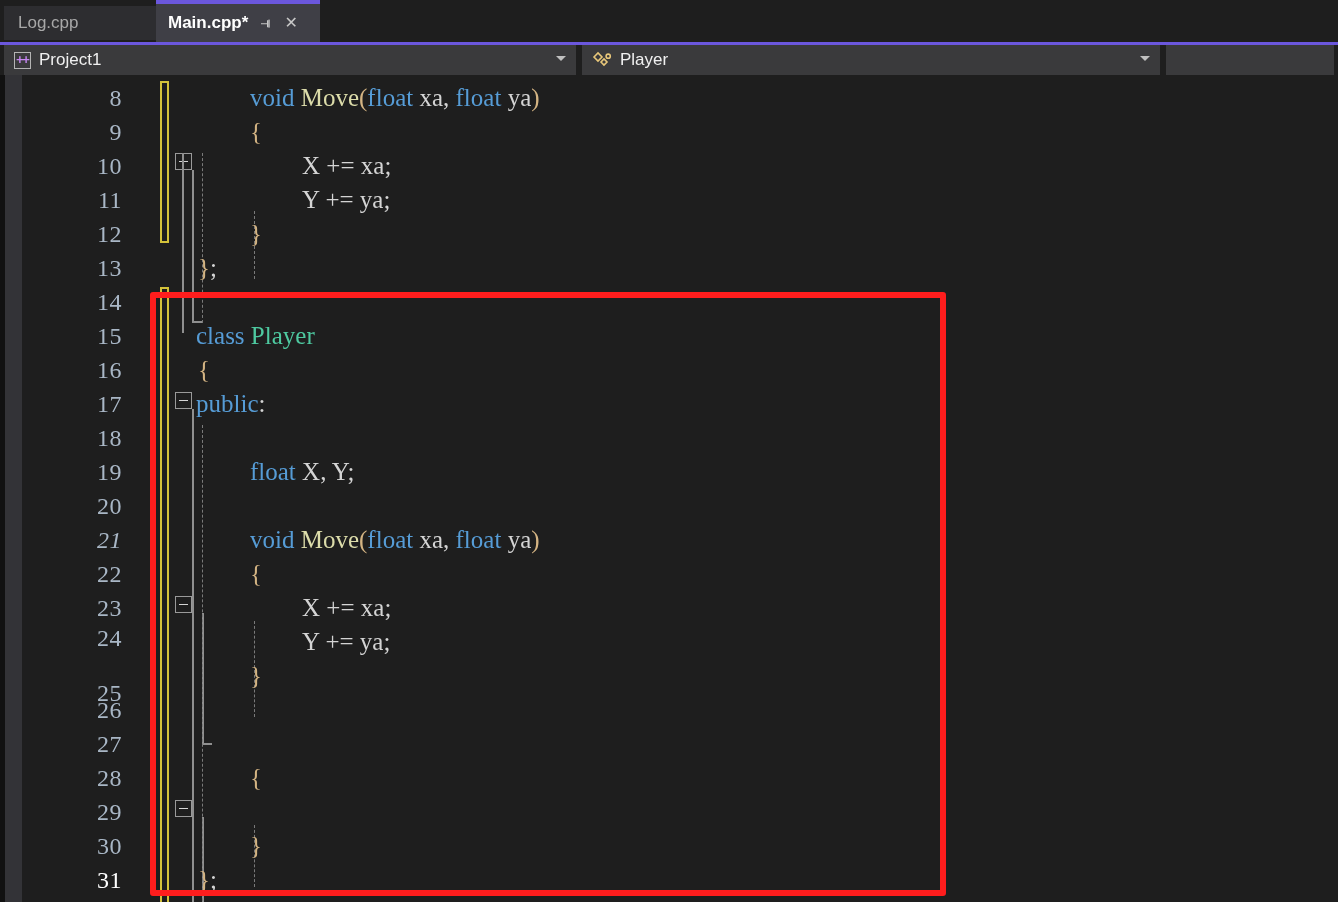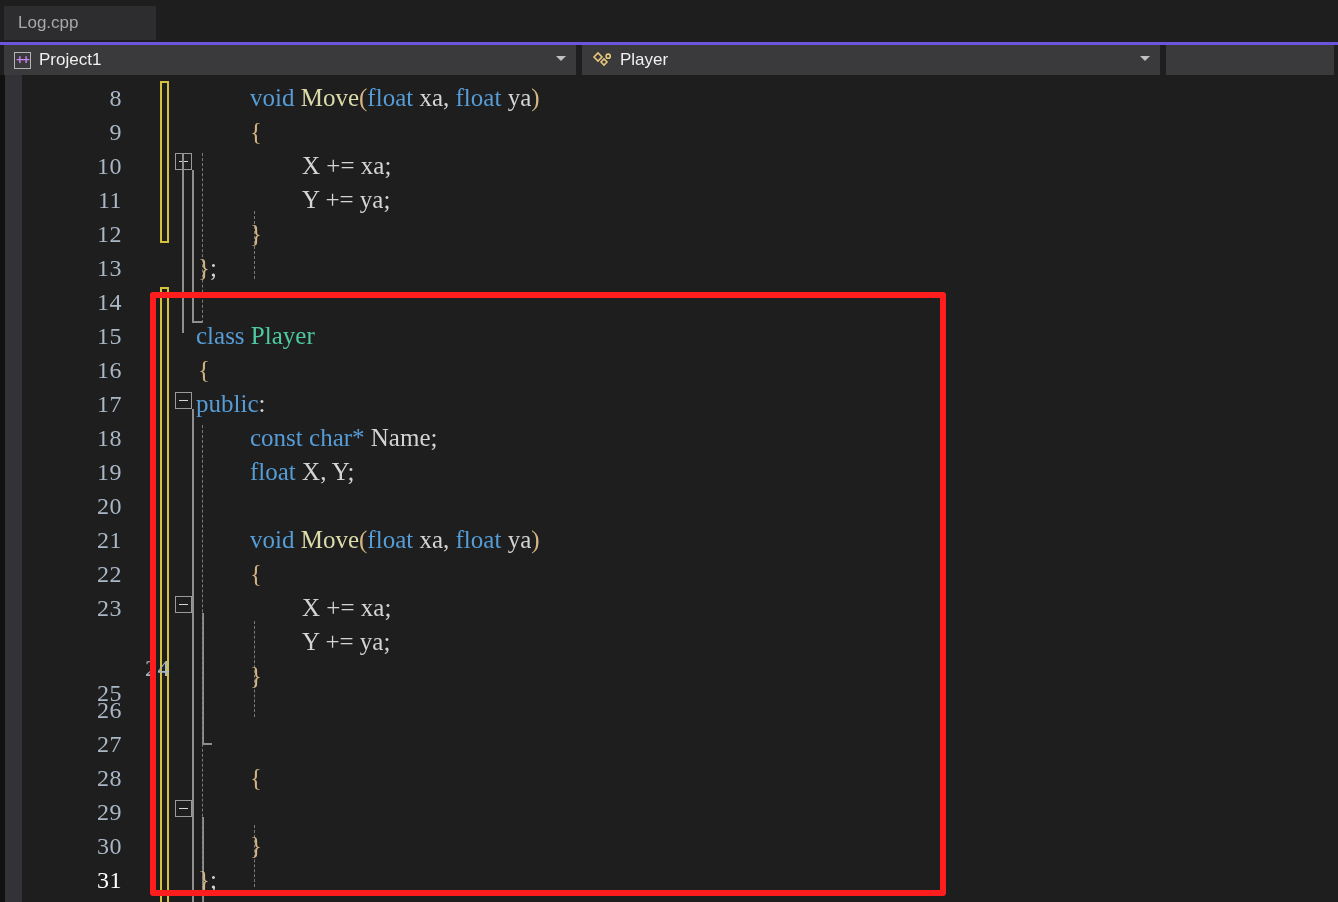--- a/index.html
+++ b/index.html
@@ -133,20 +133,30 @@
   }
 </style>
 </head>
 <body>
 
 <div class="ide">
 
   <div class="tabstrip">
     <div class="tab tab-inactive">
       <span class="tab-title">Log.cpp</span>
+    </div>
+    <div class="tab tab-active">
+      <span class="tab-title">Main.cpp*</span>
+      <span class="tab-pin">
+        <svg width="15" height="15" viewBox="0 0 15 15" aria-hidden="true">
+          <path d="M3 7.2 h6 v-3 h1.4 v7 H9 v-3 H3 z" fill="#c8c8c8"></path>
+          <rect x="10.4" y="3.6" width="1.3" height="8" fill="#c8c8c8"></rect>
+        </svg>
+      </span>
+      <span class="tab-close">✕</span>
     </div>
     <div class="tab-underline"></div>
   </div>
 
   <div class="navbar">
     <div class="nav-box nav-project">
       <span class="proj-icon">++</span>
       <span class="nav-label">Project1</span>
       <span class="nav-caret"></span>
     </div>
@@ -209,24 +219,24 @@
     <div class="lnum" style="top:108px;">11</div>
     <div class="lnum" style="top:142px;">12</div>
     <div class="lnum" style="top:176px;">13</div>
     <div class="lnum" style="top:210px;">14</div>
     <div class="lnum" style="top:244px;">15</div>
     <div class="lnum" style="top:278px;">16</div>
     <div class="lnum" style="top:312px;">17</div>
     <div class="lnum" style="top:346px;">18</div>
     <div class="lnum" style="top:380px;">19</div>
     <div class="lnum" style="top:414px;">20</div>
-    <div class="lnum" style="top:448px;">21</div>
+    <div class="lnum" style="top:448px;font-style:italic;">21</div>
     <div class="lnum" style="top:482px;">22</div>
     <div class="lnum" style="top:516px;">23</div>
-    <div class="lnum" style="top:576px;padding-left:48px;">24</div>
+    <div class="lnum" style="top:546px;">24</div>
     <div class="lnum" style="top:584px;margin-top:17px;">25</div>
     <div class="lnum" style="top:618px;">26</div>
     <div class="lnum" style="top:652px;text-align:right;">27</div>
     <div class="lnum" style="top:686px;">28</div>
     <div class="lnum" style="top:720px;">29</div>
     <div class="lnum" style="top:754px;">30</div>
     <div class="lnum current" style="top:788px;">31</div>
 
     <div class="code" style="left:250px;top:6px;"><span class="kw">void</span><span class="pn"> </span><span class="fn">Move</span><span class="brace">(</span><span class="kw">float</span><span class="pn"> </span><span class="id">xa</span><span class="pn">, </span><span class="kw">float</span><span class="pn"> </span><span class="id">ya</span><span class="brace">)</span></div>
 
@@ -241,21 +251,20 @@
     <div class="code" style="left:198px;top:176px;"><span class="brace">}</span><span class="pn">;</span></div>
 
     <div class="code" style="left:198px;top:210px;"></div>
 
     <div class="code" style="left:196px;top:244px;"><span class="kw">class</span><span class="pn"> </span><span class="type">Player</span></div>
 
     <div class="code brace" style="left:198px;top:278px;">{</div>
 
     <div class="code" style="left:196px;top:312px;"><span class="kw">public</span><span class="pn">:</span></div>
 
-    <div class="code" style="left:250px;top:346px;"><span class="kw">const</span><span class="pn"> </span><span class="kw">char</span><span class="kw">*</span><span class="pn"> </span><span class="id">Name</span><span class="pn">;</span></div>
 
     <div class="code" style="left:250px;top:380px;"><span class="kw">float</span><span class="pn"> </span><span class="id">X</span><span class="pn">, </span><span class="id">Y</span><span class="pn">;</span></div>
 
     <div class="code" style="left:250px;top:414px;"></div>
 
     <div class="code" style="left:250px;top:448px;"><span class="kw">void</span><span class="pn"> </span><span class="fn">Move</span><span class="brace">(</span><span class="kw">float</span><span class="pn"> </span><span class="id">xa</span><span class="pn">, </span><span class="kw">float</span><span class="pn"> </span><span class="id">ya</span><span class="brace">)</span></div>
 
     <div class="code brace" style="left:250px;top:482px;">{</div>
 
     <div class="code" style="left:302px;top:516px;"><span class="id">X</span><span class="op"> += </span><span class="id">xa</span><span class="pn">;</span></div>

